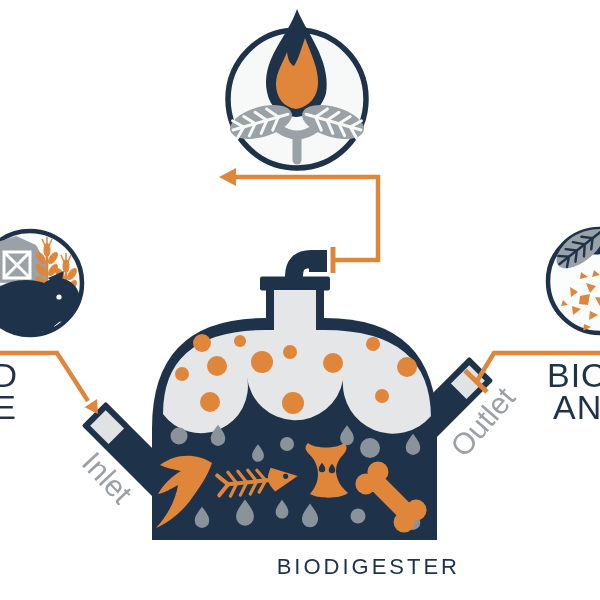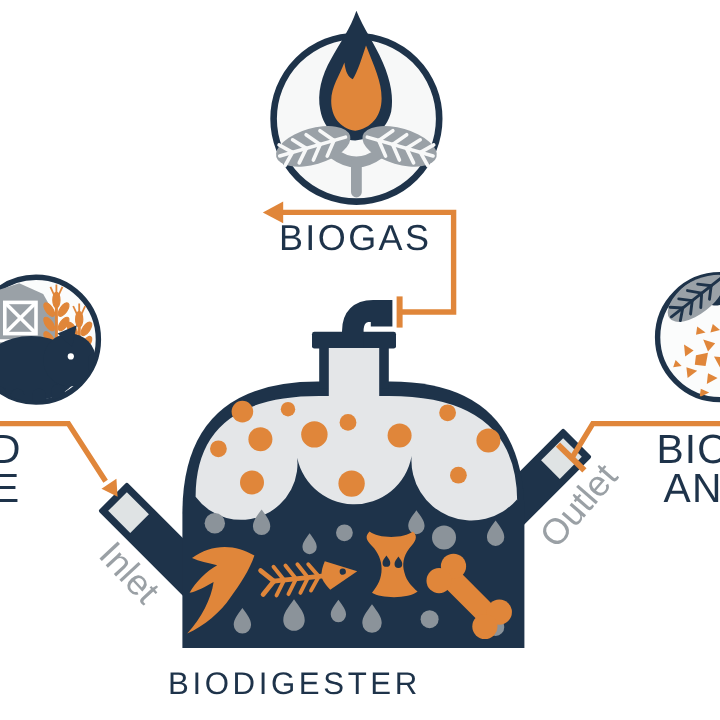--- a/index.html
+++ b/index.html
@@ -5,22 +5,22 @@
   html,body{margin:0;padding:0;}
   body{width:600px;height:600px;overflow:hidden;position:relative;background:#ffffff;
        font-family:"Liberation Sans", sans-serif;}
   #stage{position:absolute;left:0;top:0;width:600px;height:600px;overflow:hidden;}
   svg{position:absolute;left:0;top:0;}
   .lbl{position:absolute;white-space:nowrap;}
   .biogas-title{left:176px;top:182px;width:240px;text-align:center;
     font-size:30px;letter-spacing:2px;color:#1e334a;}
   .biogas-sub{left:176px;top:212px;width:240px;text-align:center;
     font-size:29px;letter-spacing:1px;color:#c2c5c8;}
-  .biodigester{left:140px;top:554px;width:320px;text-align:left;
-    font-size:26px;letter-spacing:3px;color:#1e334a;}
+  .biodigester{left:140px;top:554px;width:320px;text-align:right;
+    font-size:22px;letter-spacing:3px;color:#1e334a;}
   .inlet{left:47px;top:461px;width:120px;text-align:center;font-size:30px;
     color:#9aa0a5;transform:rotate(47deg);}
   .outlet{left:418px;top:405px;width:130px;text-align:center;font-size:30px;
     color:#9aa0a5;transform:rotate(-49deg);}
   .left-l1{right:582px;top:356px;font-size:34px;letter-spacing:1px;color:#1e334a;text-align:right;}
   .left-l2{right:583px;top:388px;font-size:34px;letter-spacing:1px;color:#1e334a;text-align:right;}
   .right-l1{left:547px;top:356px;font-size:34px;letter-spacing:1px;color:#1e334a;}
   .right-l2{left:553px;top:388px;font-size:34px;letter-spacing:1px;color:#1e334a;}
 </style>
 </head>
@@ -281,21 +281,20 @@
         <polygon points="563,300 568,305 561,306"></polygon>
         <polygon points="590,311 598,315 589,320"></polygon>
         <polygon points="601,317 608,320 602,327"></polygon>
         <polygon points="584,324 591,327 583,331"></polygon>
         <polygon points="594,270 600,275 592,277"></polygon>
       </g>
     </g>
   </g>
 </svg>
 
-<div class="lbl biogas-title">BIOGAS</div>
 <div class="lbl biodigester">BIODIGESTER</div>
 <div class="lbl inlet">Inlet</div>
 <div class="lbl outlet">Outlet</div>
 <div class="lbl left-l1">FOOD</div>
 <div class="lbl left-l2">WASTE</div>
 <div class="lbl right-l1">BIOL</div>
 <div class="lbl right-l2">AND BIOSOL</div>
 
 </div>
 

